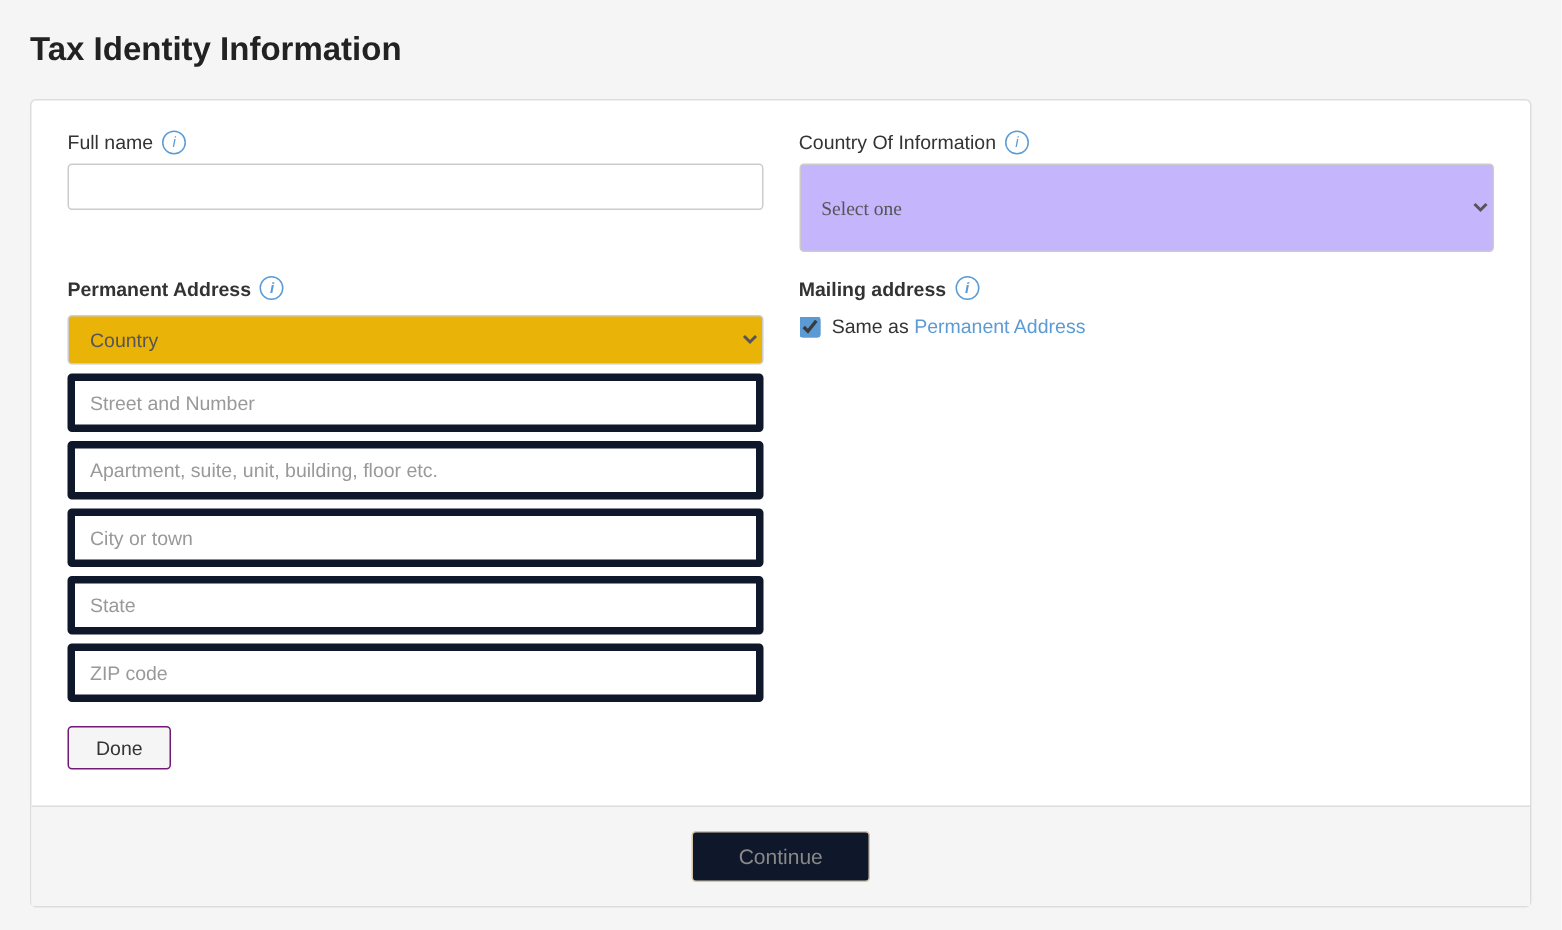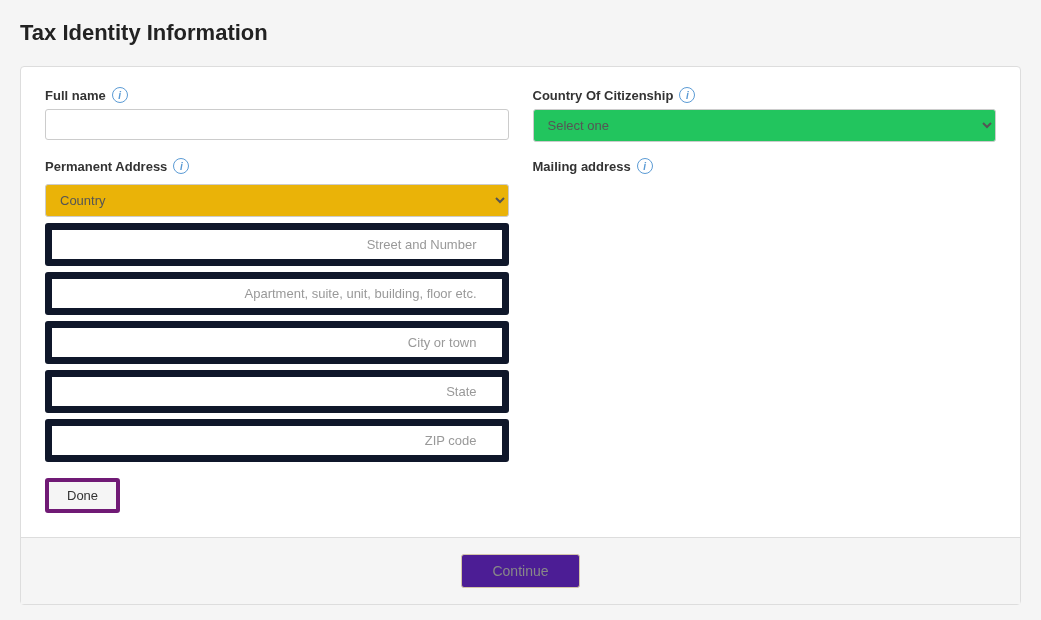--- a/index.html
+++ b/index.html
@@ -29,25 +29,25 @@
     .form-row {
       display: flex;
       gap: 24px;
       margin-bottom: 16px;
     }
     .form-col {
       flex: 1;
     }
     .field-label {
       font-size: 13px;
-      font-weight: bold;
+      font-weight: normal;
       color: #333;
       margin-bottom: 6px;
       display: flex;
-      align-items: flex-end;
+      align-items: flex-start;
       gap: 6px;
     }
     .info-icon {
       display: inline-flex;
       align-items: center;
       justify-content: center;
       width: 16px;
       height: 16px;
       border-radius: 50%;
       border: 1px solid #5b9bd5;
@@ -62,28 +62,29 @@
       padding: 7px 10px;
       border: 1px solid #ccc;
       border-radius: 3px;
       font-size: 13px;
       color: #555;
       background: #fff;
       outline: none;
     }
     .form-select {
       width: 100%;
-      padding: 7px 10px;
+      padding: 20px 10px;
       border: 1px solid #ccc;
       border-radius: 3px;
       font-size: 13px;
       color: #555;
-      background: #22c55e;
+      background: #c4b5fd;
       outline: none;
       appearance: auto;
+      font-family: Liberation Serif, serif;
     }
     .section-divider {
       display: flex;
       align-items: center;
       margin: 8px 0 16px;
       color: #999;
       font-size: 12px;
     }
     .section-divider::before,
     .section-divider::after {
@@ -108,29 +109,28 @@
       font-size: 13px;
       font-weight: bold;
       color: #333;
       margin-bottom: 10px;
       display: flex;
       align-items: center;
       gap: 6px;
     }
     .address-input {
       width: 100%;
-      padding: 7px 25px;
-      border: 7px solid #0f172a;
+      padding: 7px 10px;
+      border: 5px solid #0f172a;
       border-radius: 3px;
       font-size: 13px;
       color: #555;
       background: #fff;
       outline: none;
       margin-bottom: 6px;
-      text-align: right;
     }
     .address-input::placeholder {
       color: #999;
     }
     .address-select {
       width: 100%;
       padding: 7px 10px;
       border: 1px solid #ccc;
       border-radius: 3px;
       font-size: 13px;
@@ -156,36 +156,36 @@
       color: #333;
     }
     .checkbox-label a {
       color: #5b9bd5;
       text-decoration: none;
     }
     .done-btn {
       margin-top: 10px;
       padding: 6px 18px;
       background: #f5f5f5;
-      border: 4px solid #701a75;
+      border: 1px solid #701a75;
       border-radius: 3px;
       font-size: 13px;
       color: #333;
       cursor: pointer;
     }
     .form-footer {
       background: #f5f5f5;
       border-top: 1px solid #ddd;
       padding: 16px;
       display: flex;
       justify-content: center;
     }
     .continue-btn {
       padding: 8px 30px;
-      background: #4c1d95;
+      background: #0f172a;
       border: 1px solid #d4c5a9;
       border-radius: 3px;
       font-size: 14px;
       color: #888;
       cursor: pointer;
     }
   </style>
 </head>
 <body>
 
@@ -197,21 +197,21 @@
     <div class="form-row">
       <div class="form-col">
         <div class="field-label">
           <span>Full name</span>
           <span class="info-icon">i</span>
         </div>
         <input class="form-input" type="text" placeholder="" style="">
       </div>
       <div class="form-col">
         <div class="field-label">
-          <span>Country Of Citizenship</span>
+          <span>Country Of Information</span>
           <span class="info-icon">i</span>
         </div>
         <select class="form-select">
           <option>Select one</option>
         </select>
       </div>
     </div>
 
 
     <div class="address-columns">
@@ -230,20 +230,26 @@
         <input class="address-input" type="text" placeholder="State" style="">
         <input class="address-input" type="text" placeholder="ZIP code" style="">
         <button class="done-btn">Done</button>
       </div>
 
       <div class="address-right">
         <div class="address-field-label">
           <span>Mailing address</span>
           <span class="info-icon">i</span>
         </div>
+        <div class="checkbox-row">
+          <input type="checkbox" id="sameAsPermanent" checked="" style="">
+          <label for="sameAsPermanent" class="checkbox-label">
+            Same as <a>Permanent Address</a>
+          </label>
+        </div>
       </div>
 
     </div>
   </div>
 
   <div class="form-footer">
     <button class="continue-btn">Continue</button>
   </div>
 </div>
 

